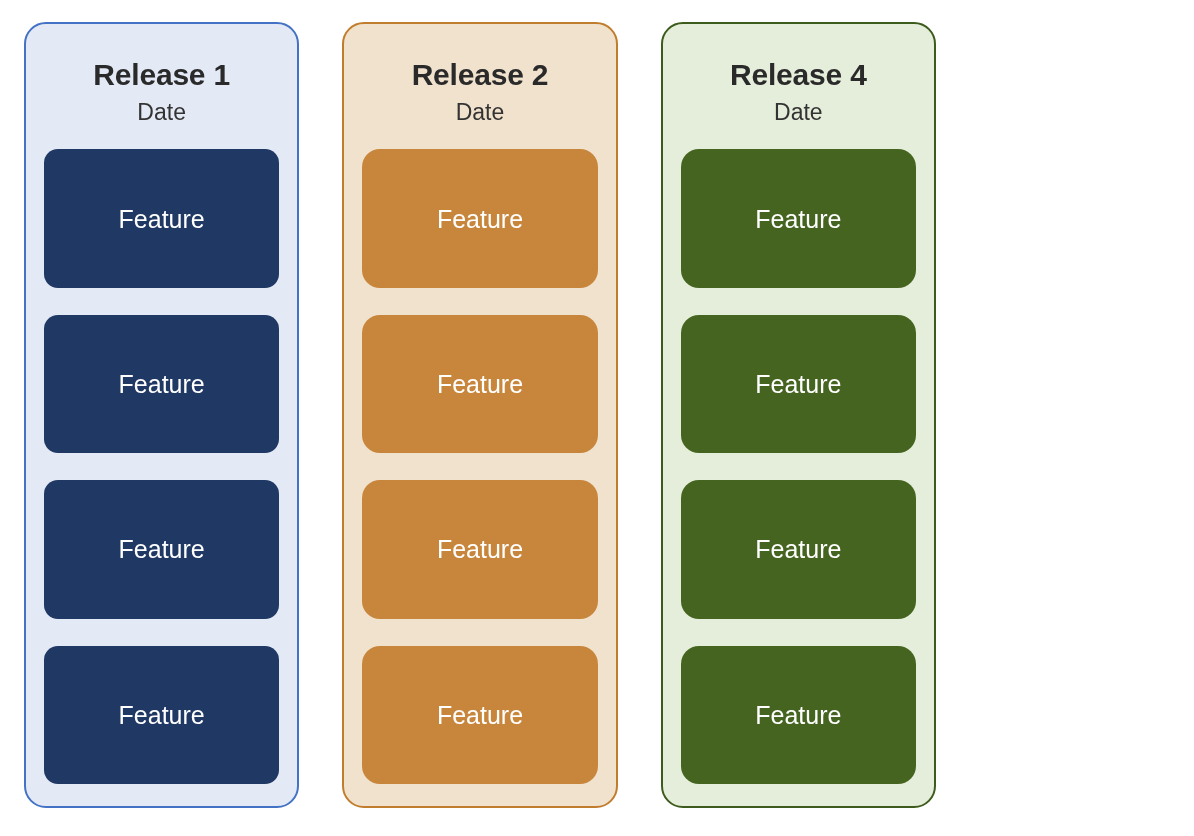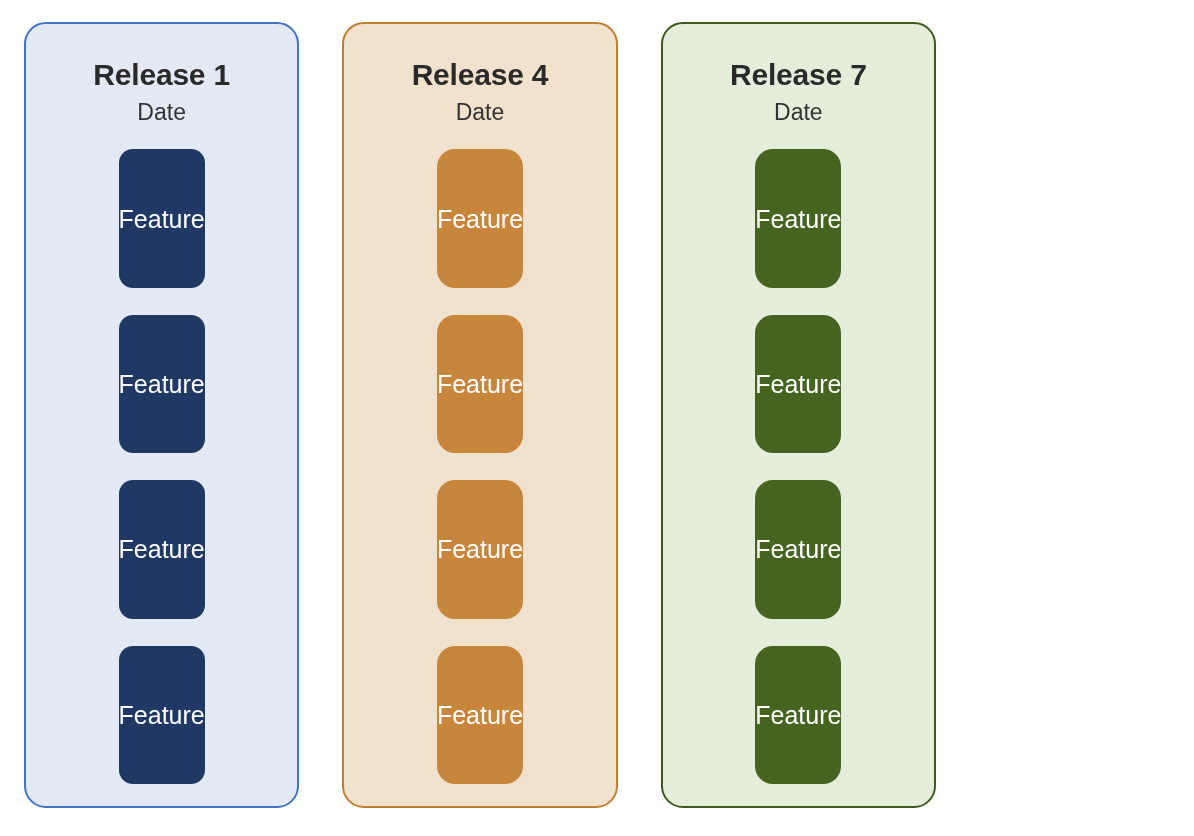--- a/index.html
+++ b/index.html
@@ -62,21 +62,20 @@
     margin-top: 6px;
   }
 
   .feature-list {
     flex: 1 1 auto;
     display: flex;
     flex-direction: column;
     justify-content: space-between;
     gap: 27px;
     padding-top: 6px;
-    align-items: center;
   }
 
   .feature-card {
     flex: 1 1 0;
     border-radius: 14px;
     display: flex;
     align-items: center;
     justify-content: center;
     color: #ffffff;
     font-size: 25px;
@@ -110,41 +109,41 @@
         <div class="feature-card" style="background: rgb(31, 56, 100); color: rgb(255, 255, 255);">
           <span>Feature</span>
         </div>
         <div class="feature-card" style="background: rgb(31, 56, 100); color: rgb(255, 255, 255);">
           <span>Feature</span>
         </div>
       </div>
     </div>
     <div class="release-column variant-round" style="background: rgb(240, 226, 204); border-color: rgb(192, 125, 46);">
       <div class="column-header">
-        <div class="column-title">Release 4</div>
+        <div class="column-title">Release 2</div>
         <div class="column-subtitle">Date</div>
       </div>
       <div class="feature-list">
         <div class="feature-card" style="background: rgb(200, 134, 60); color: rgb(255, 255, 255);">
           <span>Feature</span>
         </div>
         <div class="feature-card" style="background: rgb(200, 134, 60); color: rgb(255, 255, 255);">
           <span>Feature</span>
         </div>
         <div class="feature-card" style="background: rgb(200, 134, 60); color: rgb(255, 255, 255);">
           <span>Feature</span>
         </div>
         <div class="feature-card" style="background: rgb(200, 134, 60); color: rgb(255, 255, 255);">
           <span>Feature</span>
         </div>
       </div>
     </div>
     <div class="release-column variant-round" style="background: rgb(229, 238, 218); border-color: rgb(61, 91, 28);">
       <div class="column-header">
-        <div class="column-title">Release 7</div>
+        <div class="column-title">Release 4</div>
         <div class="column-subtitle">Date</div>
       </div>
       <div class="feature-list">
         <div class="feature-card" style="background: rgb(69, 100, 32); color: rgb(255, 255, 255);">
           <span>Feature</span>
         </div>
         <div class="feature-card" style="background: rgb(69, 100, 32); color: rgb(255, 255, 255);">
           <span>Feature</span>
         </div>
         <div class="feature-card" style="background: rgb(69, 100, 32); color: rgb(255, 255, 255);">

